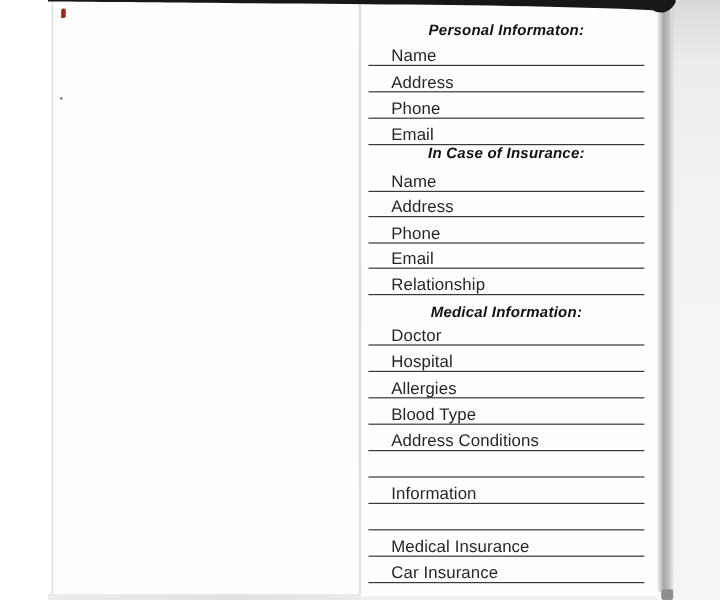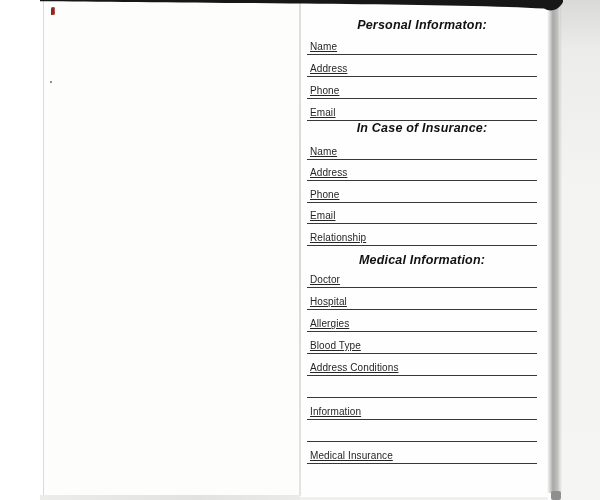--- a/index.html
+++ b/index.html
@@ -62,24 +62,23 @@
     position:absolute;left:307px;width:230px;text-align:center;
     font-style:italic;font-weight:bold;font-size:12.5px;line-height:15px;
     color:#111;letter-spacing:0.2px;
   }
   .t0{top:18px;} .t1{top:121px;} .t2{top:253px;}
   .rows{position:absolute;left:307px;width:230px;}
   .r0{top:33px;} .r1{top:138px;} .r2{top:266px;}
   .row{position:relative;height:21px;border-bottom:1.5px solid #383838;}
   .r1 .row{height:20.5px;}
   .lbl{
-    position:absolute;left:3px;bottom:2px;
-    font-size:10px;line-height:11px;color:#262626;letter-spacing:0.1px;
+    position:absolute;left:19px;bottom:2px;
+    font-size:14px;line-height:11px;color:#262626;letter-spacing:0.1px;
     white-space:nowrap;
-    text-decoration:underline;
   }
 </style>
 </head>
 <body>
 
 <div class="scan">
 
   <div class="bg-right"></div>
   <div class="page-left"></div>
   <div class="page-right"></div>
@@ -153,15 +152,18 @@
       </div>
     <div class="row">
         <span class="lbl">Information</span>
       </div>
     <div class="row">
         <span class="lbl"></span>
       </div>
     <div class="row">
         <span class="lbl">Medical Insurance</span>
       </div>
+    <div class="row">
+        <span class="lbl">Car Insurance</span>
+      </div>
   </div>
 
 </div>
 
 </body></html>

